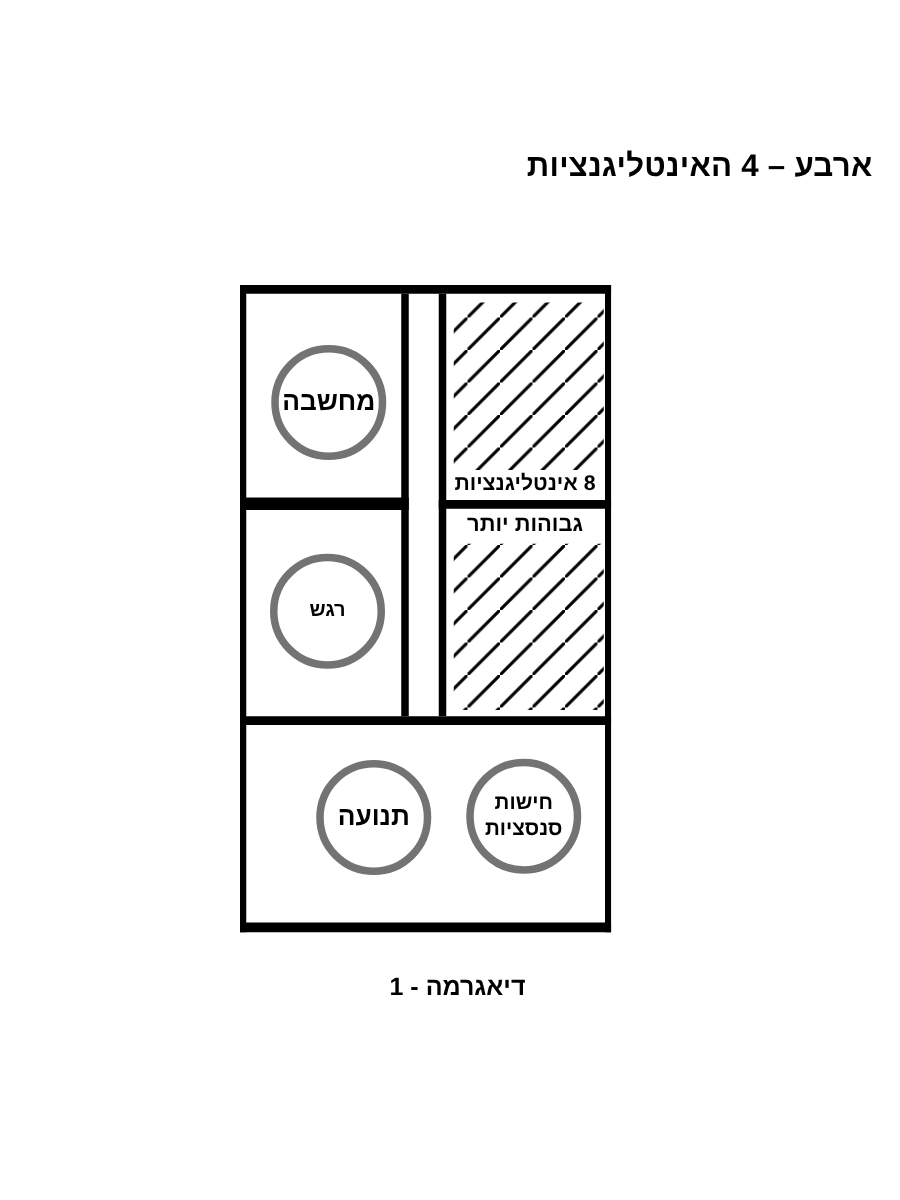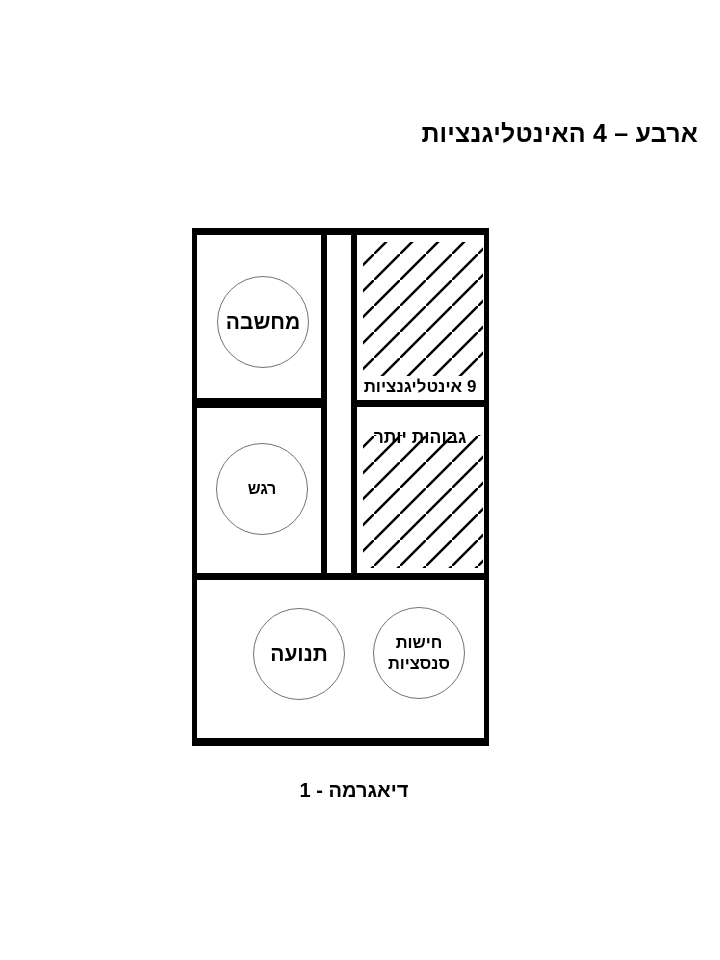--- a/index.html
+++ b/index.html
@@ -15,39 +15,39 @@
     position: absolute; top: 119px; left: 0; width: 698px;
     direction: rtl;
     font-size: 25px; font-weight: 700; letter-spacing: 0.2px;
   }
 
   .diagram { position: absolute; left: 192px; top: 228px; width: 297px; height: 518px; }
   .frame-svg { position: absolute; left: 0; top: 0; display: block; }
 
   .circle {
     position: absolute; width: 92px; height: 92px; box-sizing: border-box;
-    border: 1px solid #737373; border-radius: 50%; background: #fff;
+    border: 6px solid #737373; border-radius: 50%; background: #fff;
     display: flex; align-items: center; justify-content: center;
     text-align: center; font-weight: 700; direction: rtl;
   }
   .c-thought    { left: 25px;  top: 48px;  font-size: 21px; }
   .c-emotion    { left: 24px;  top: 215px; font-size: 16px; }
   .c-movement   { left: 61px;  top: 380px; font-size: 21px; }
   .c-sensations { left: 181px; top: 379px; font-size: 16.5px; line-height: 1.3; }
   .c-sensations span { display: block; }
 
   .hlabel {
     position: absolute; left: 164px; width: 128px;
     text-align: center; direction: rtl; font-weight: 700; white-space: nowrap;
   }
   .hlabel1 { top: 149px; font-size: 17px; }
-  .hlabel2 { top: 199px; font-size: 17.5px; }
+  .hlabel2 { top: 181px; font-size: 17.5px; }
 
   .caption {
-    position: absolute; top: 779px; left: 4px; width: 700px;
+    position: absolute; top: 779px; left: 16px; width: 700px;
     text-align: center; direction: rtl;
     font-size: 20px; font-weight: 700;
   }
 </style>
 </head>
 <body>
 
 <div class="page">
 
   <div class="title">ארבע – 4 האינטליגנציות</div>
@@ -88,20 +88,20 @@
       <div>
         <span>חישות</span>
         <span>סנסציות</span>
       </div>
     </div>
 
     <div class="circle c-movement">
       <span>תנועה</span>
     </div>
 
-    <div class="hlabel hlabel1">9 אינטליגנציות</div>
+    <div class="hlabel hlabel1">8 אינטליגנציות</div>
     <div class="hlabel hlabel2">גבוהות יותר</div>
 
   </div>
 
   <div class="caption">דיאגרמה - 1</div>
 
 </div>
 
 </body></html>

